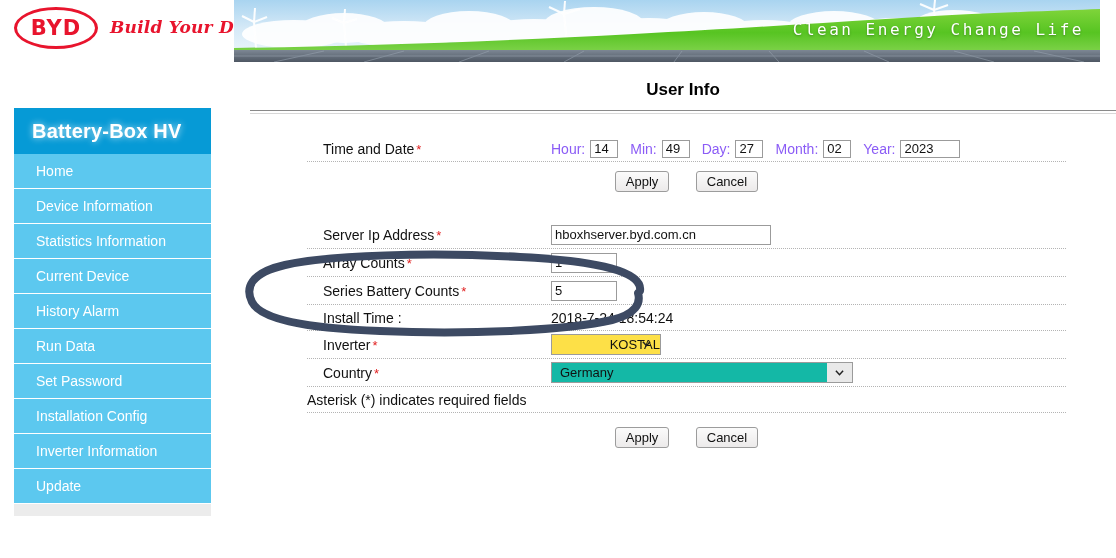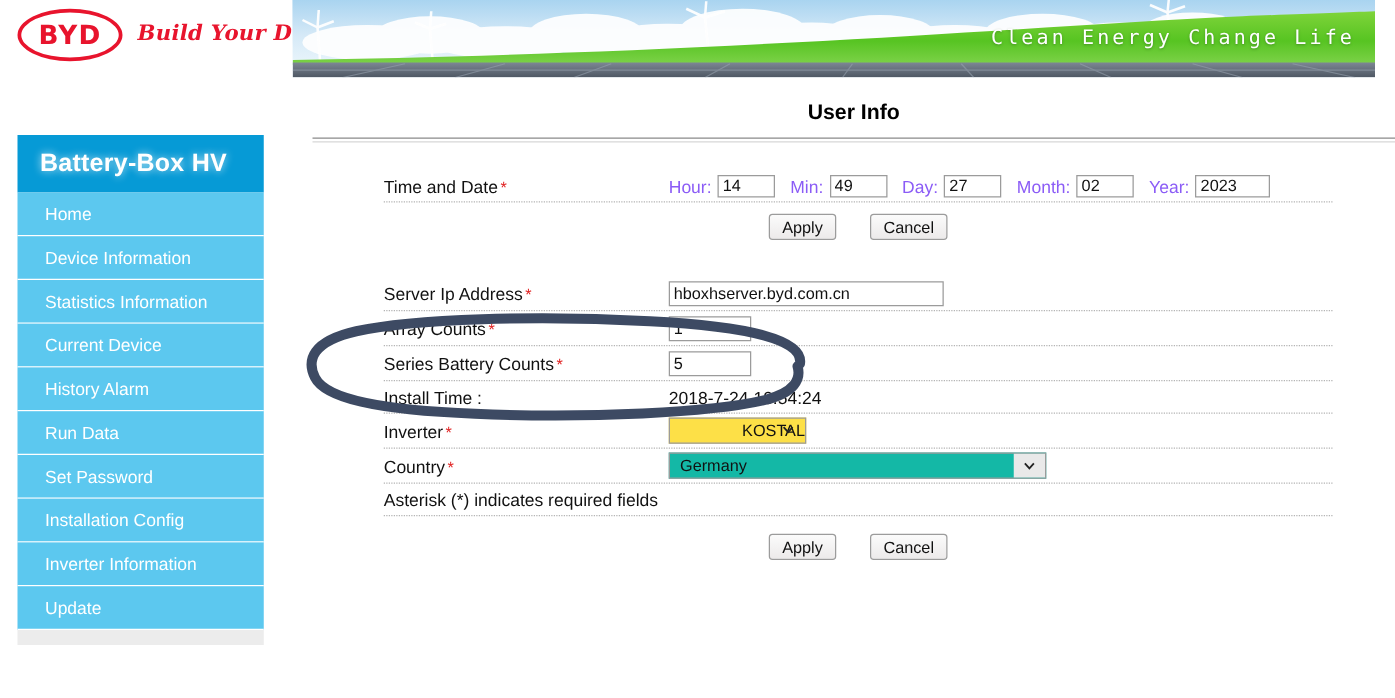--- a/index.html
+++ b/index.html
@@ -155,20 +155,21 @@
     display: flex;
     align-items: center;
   }
   .frow.tall { height: 27px; }
   .flabel {
     width: 228px;
     font-size: 14px;
     color: #111111;
     white-space: nowrap;
     flex: none;
+    margin-left: 16px;
   }
   .req {
     color: #e02020;
     font-size: 13px;
     padding-left: 2px;
   }
   .fvalue {
     font-size: 14px;
     color: #111111;
     display: flex;
@@ -180,21 +181,21 @@
     font-family: "Liberation Sans", sans-serif;
     font-size: 13px;
     color: #111;
     height: 18px;
     border: 1px solid #9b9b9b;
     background: #ffffff;
     padding: 0 3px;
     box-sizing: border-box;
     outline: none;
   }
-  input.small { width: 46px; }
+  input.small { width: 28px; }
   input.yearf { width: 60px; }
   input.wide  { width: 220px; height: 20px; }
   input.num   { width: 66px; height: 20px; }
 
   .inline-lab {
     font-size: 14px;
     color: #8b5cf6;
     margin-left: 12px;
     margin-right: 5px;
   }

